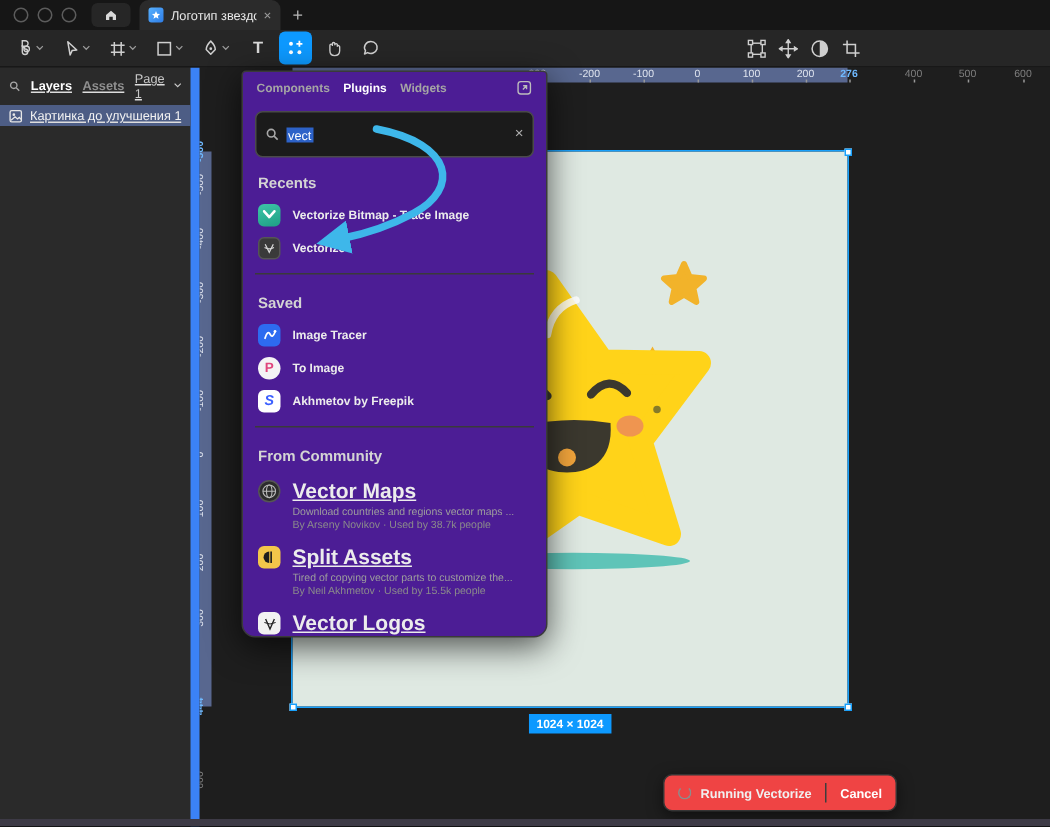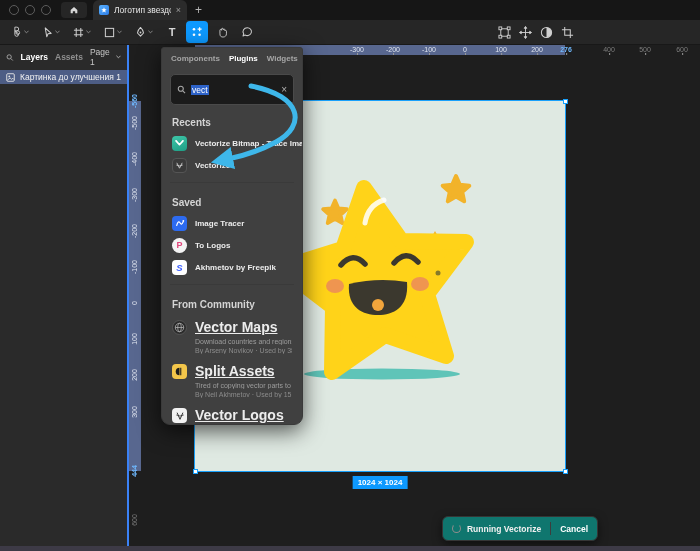--- a/index.html
+++ b/index.html
@@ -19,42 +19,42 @@
   
   .toolbar{position:absolute;left:0;top:20px;width:700px;height:24px;background:#262626;border-bottom:1px solid #181818;z-index:29;display:flex;align-items:center;}
   .tool{display:flex;align-items:center;justify-content:center;width:22px;height:22px;margin-left:3px;border-radius:4px;}
   .tool.withchev{width:28px;}
   .tool.active{background:#0d99ff;}
   .tool svg{display:block;}
   .t-label{font-size:11px;font-weight:bold;color:#d8d8d8;}
   .chev{margin-left:2px;}
   .rtools{position:absolute;left:498px;top:0;height:24px;display:flex;align-items:center;gap:8px;}
   
-  .sidebar{position:absolute;left:0;top:44px;width:127px;height:507px;background:#2a2a2a;border-right:2px solid #3b82f6;z-index:20;}
+  .sidebar{position:absolute;left:0;top:44px;width:127px;height:507px;background:#2a2a2a;border-right:6px solid #3b82f6;z-index:20;text-decoration:underline;}
   .sb-head{display:flex;align-items:center;height:26px;padding:0 6px;gap:7px;}
   .sb-tab{font-size:8.5px;}
   .sb-tab.on{color:#ffffff;font-weight:bold;}
   .sb-tab.off{color:#8f8f8f;font-weight:bold;}
   .sb-page{margin-left:auto;font-size:8.5px;color:#c7c7c7;display:flex;align-items:center;gap:4px;}
   .layer-row{display:flex;align-items:center;height:14px;background:#4d5d85;padding:0 6px;gap:5px;}
   .layer-name{font-size:8.5px;color:#f2f2f2;white-space:nowrap;overflow:hidden;}
   
   .canvas{position:absolute;left:127px;top:44px;width:573px;height:507px;background:#1e1e1e;overflow:hidden;z-index:1;}
   .h-hi{position:absolute;top:0;height:11px;background:#58678f;}
   .v-hi{position:absolute;left:0;width:14px;background:#58678f;}
   .htick{position:absolute;top:0;height:11px;line-height:11px;font-size:7px;transform:translateX(-50%);white-space:nowrap;}
   .htick:after{content:"";position:absolute;left:50%;bottom:0;width:1px;height:2px;background:#9a9a9a;}
   .vtick{position:absolute;left:7px;font-size:7px;transform:translate(-50%,-50%) rotate(-90deg);white-space:nowrap;}
   .k-in{color:#dfe4ef;}  .k-out{color:#7e7e7e;}  .k-bound{color:#6fb9ff;font-weight:bold;}
   .artboard{position:absolute;left:68px;top:57px;width:370px;height:370px;background:#dfe9e2;outline:1.5px solid #18a0fb;}
   .handle{position:absolute;width:5px;height:5px;background:#fff;border:1px solid #18a0fb;box-sizing:border-box;z-index:3;}
   .size-badge{position:absolute;top:432px;left:253px;transform:translateX(-50%);background:#0d99ff;color:#fff;
               font-size:8px;font-weight:bold;padding:2px 5px;border-radius:0;white-space:nowrap;}
   
-  .panel{position:absolute;left:161px;top:47px;width:142px;height:378px;background:#404040;border:1px solid #3a3a3a;
+  .panel{position:absolute;left:161px;top:47px;width:204px;height:378px;background:#4c1d95;border:1px solid #3a3a3a;
          border-radius:3px 3px 9px 9px;box-sizing:border-box;z-index:40;overflow:hidden;
          box-shadow:0 6px 22px rgba(0,0,0,.65);}
   .p-tabs{display:flex;align-items:center;height:21px;padding:0 9px;gap:9px;}
   .p-tab{font-size:8px;color:#a5a5a5;font-weight:bold;}
   .p-tab.on{color:#ffffff;}
   .p-tabs .spacer{flex:1;}
   .searchwrap{padding:5px 8px 4px 8px;}
   .searchbox{display:flex;align-items:center;height:21px;background:#1b1b1b;border:1px solid #4a4a4a;border-radius:5px;padding:4px 6px;gap:5px;}
   .sval{font-size:8.5px;color:#fff;background:#2d62c8;padding:0 1px;}
   .searchbox .sp{flex:1;}
@@ -64,21 +64,21 @@
   .p-ico{width:15px;height:15px;border-radius:4px;flex:none;display:flex;align-items:center;justify-content:center;overflow:hidden;}
   .p-name{font-size:8px;font-weight:bold;color:#ececec;white-space:nowrap;}
   .divider{height:1px;background:#3a3a3a;margin:6px 8px;}
   .c-item{display:flex;padding:5px 10px 4px 10px;gap:8px;}
   .c-ico{width:15px;height:15px;border-radius:4px;flex:none;margin-top:1px;display:flex;align-items:center;justify-content:center;overflow:hidden;}
   .c-col{min-width:0;}
   .c-name{font-size:14px;font-weight:bold;color:#ececec;white-space:nowrap;text-decoration:underline;}
   .c-desc{font-size:7px;color:#9d9d9d;white-space:nowrap;overflow:hidden;margin-top:2.5px;}
   .c-by{font-size:7px;color:#8b8b8b;white-space:nowrap;overflow:hidden;margin-top:2.5px;}
   
-  .toast{position:absolute;right:102px;top:516px;height:23px;background:#0f766e;border:1px solid #353535;
+  .toast{position:absolute;right:102px;top:516px;height:23px;background:#ef4444;border:1px solid #353535;
          border-radius:6px;display:flex;align-items:center;padding:0 9px;gap:6px;z-index:50;box-shadow:0 3px 10px rgba(0,0,0,.5);}
   .spinner{width:9px;height:9px;border-radius:50%;border:1.5px solid #8c8c8c;border-top-color:transparent;box-sizing:border-box;}
   .toast-label{font-size:8.5px;font-weight:bold;color:#f0f0f0;white-space:nowrap;}
   .toast-div{width:1px;height:13px;background:#3d3d3d;margin:0 3px;}
   .toast-cancel{font-size:8.5px;font-weight:bold;color:#ffffff;white-space:nowrap;}
   
   .arrow-overlay{position:absolute;left:0;top:0;z-index:45;pointer-events:none;}
   .bottom-strip{position:absolute;left:0;bottom:0;width:700px;height:5px;background:#3d3a46;z-index:60;}
   .nosel{user-select:none;}
 </style>
@@ -341,21 +341,21 @@
       <span class="p-ico" style="background:#2d6bf0;">
         <svg width="10" height="10" viewBox="0 0 12 12">
             <path d="M2 9 Q4 2 6.2 6 Q8 9.4 10 4" fill="none" stroke="#fff" stroke-width="1.4" stroke-linecap="round"></path>
             <circle cx="10" cy="3.4" r="1.1" fill="#fff"></circle>
           </svg>
       </span>
       <span class="p-name">Image Tracer</span>
     </div>
     <div class="p-item">
       <span class="p-ico" style="background:#f4f4f4;border-radius:50%;color:#e0457b;font-size:9px;font-weight:bold;">P</span>
-      <span class="p-name">To Logos</span>
+      <span class="p-name">To Image</span>
     </div>
     <div class="p-item">
       <span class="p-ico" style="background:#ffffff;color:#3a5eff;font-size:9.5px;font-weight:bold;font-style:italic;">S</span>
       <span class="p-name">Akhmetov by Freepik</span>
     </div>
 
     <div class="divider"></div>
 
     <div class="sec-label">From Community</div>
     <div class="c-item">

